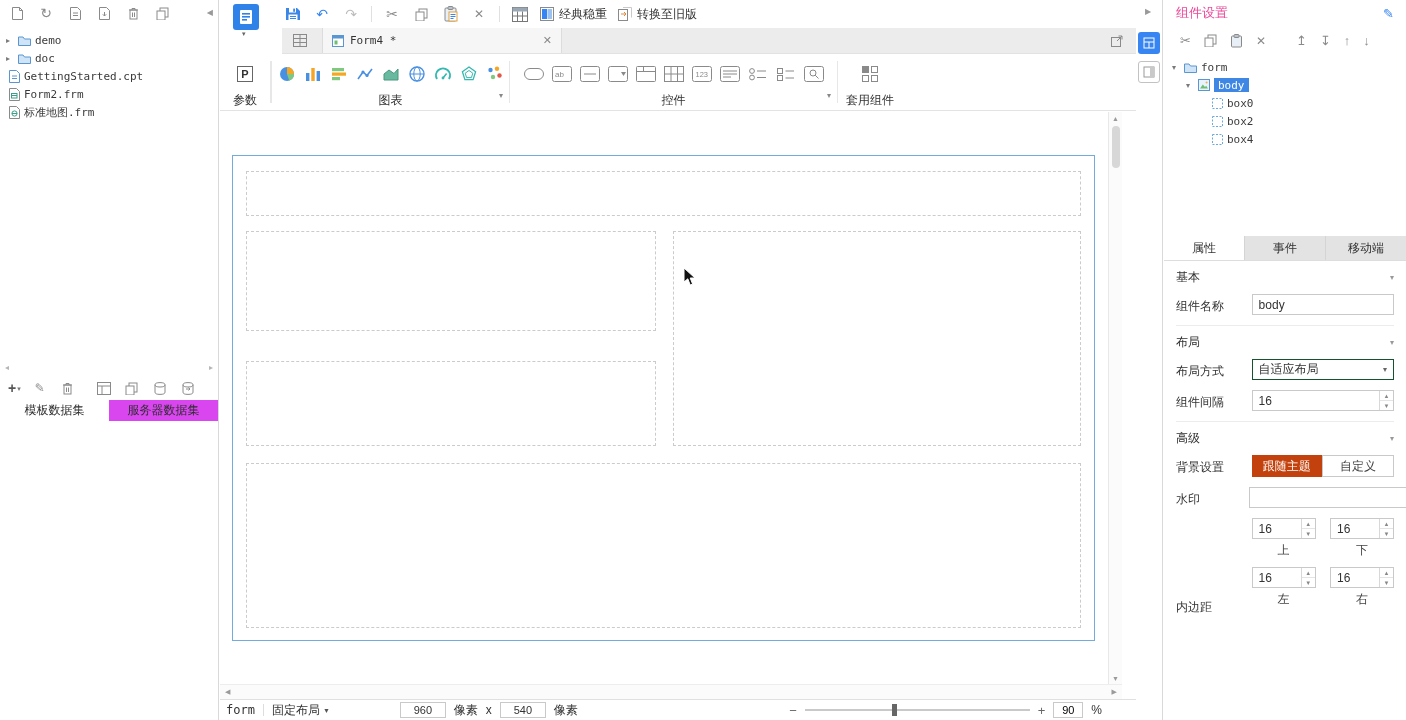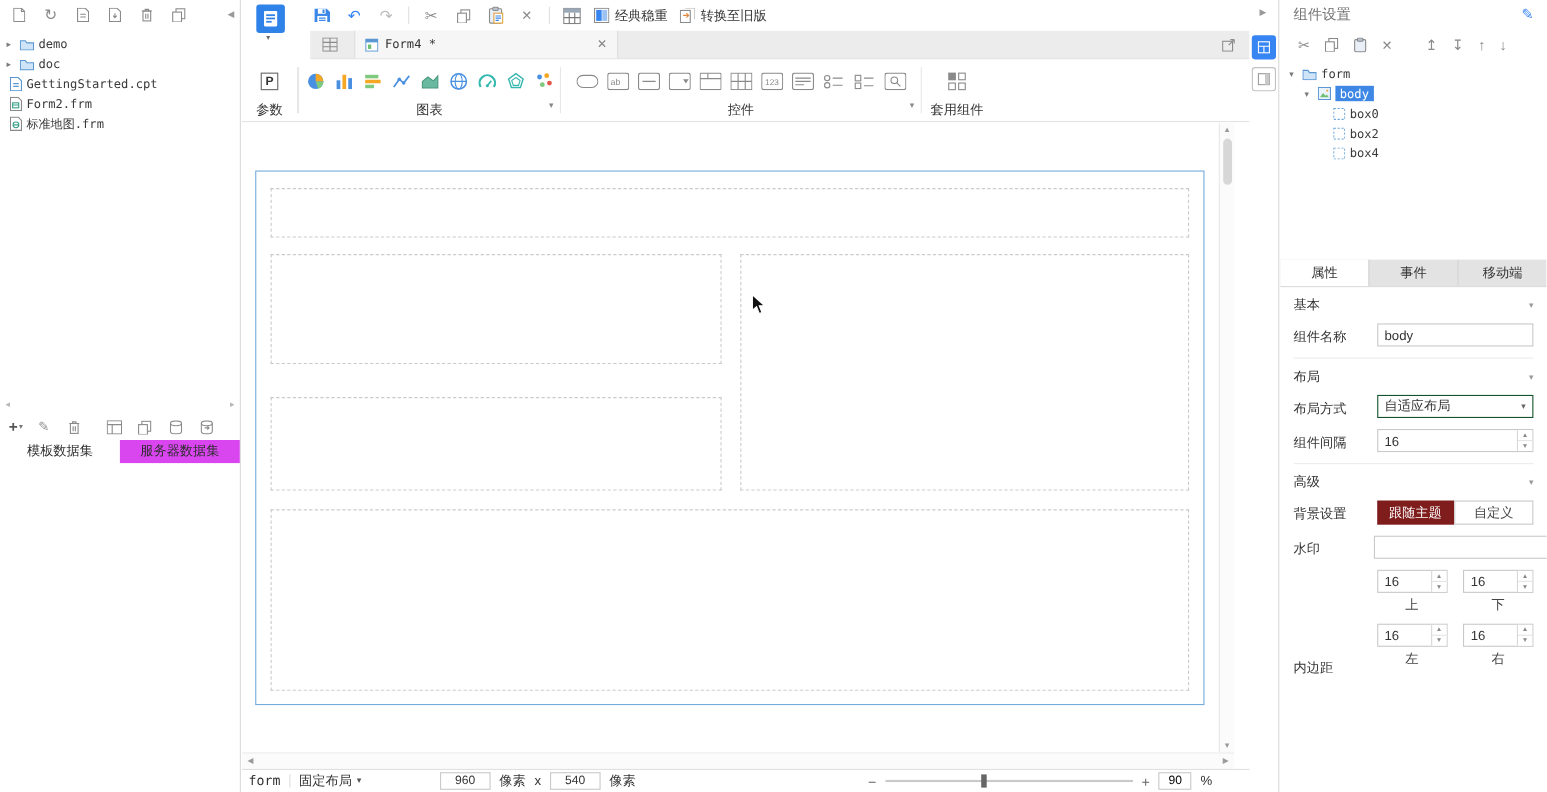--- a/index.html
+++ b/index.html
@@ -78,21 +78,21 @@
 
   
   .strip{position:absolute;left:1136px;top:0;width:27px;height:720px;border-right:1px solid #d9d9d9;background:#fff}
   .strip-expand{position:absolute;top:7px;left:9px;font-size:8px;color:#999}
   .strip-btn1{position:absolute;top:32px;left:2px;width:22px;height:22px;background:#3685f2;border-radius:3px;display:flex;align-items:center;justify-content:center}
   .strip-btn2{position:absolute;top:61px;left:2px;width:22px;height:22px;border:1px solid #c2c2c2;border-radius:3px;background:#fff;display:flex;align-items:center;justify-content:center}
 
   
   .right-panel{position:absolute;left:1164px;top:0;width:242px;height:720px;background:#fff}
   .rp-header{height:26px;display:flex;align-items:center;padding:0 12px}
-  .rp-title{font-size:13px;color:#737373}
+  .rp-title{font-size:13px;color:#ec4899}
   .rp-edit{margin-left:auto;color:#3685f2;font-size:13px}
   .rp-toolbar{height:29px;display:flex;align-items:center;gap:13px;padding:0 16px;color:#8a8a8a}
   .rp-gap{width:4px}
   .rp-tree{height:181px;padding-top:3px}
   .rp-row{height:18px;display:flex;align-items:center;gap:4px}
   .rp-row .exp{font-size:8px;color:#7a7a7a;width:8px}
   .rp-row .lbl{font-family:"DejaVu Sans Mono",monospace;font-size:11px;color:#3a3a3a}
   .row-form{padding-left:8px}
   .row-body{padding-left:22px}
   .row-box{padding-left:48px}
@@ -112,21 +112,21 @@
   .tinput{width:100%;height:21px;border:1px solid #c9c9c9;padding:0 6px;font-size:12px;color:#333;background:#fff;font-family:"Liberation Sans",sans-serif}
   .spinner{position:relative}
   .spinner .tinput{padding-right:17px}
   .spin-btns{position:absolute;right:1px;top:1px;width:14px;height:19px;border-left:1px solid #d8d8d8;display:flex;flex-direction:column;background:#fff}
   .spin-btns span{flex:1;display:flex;align-items:center;justify-content:center;font-size:6px;color:#888}
   .spin-btns span+span{border-top:1px solid #e4e4e4}
   .select{height:21px;border:1px solid #14532d;display:flex;align-items:center;justify-content:space-between;padding:0 6px;background:#fff}
   .select .caret{font-size:8px;color:#666}
   .toggle{display:flex;height:22px}
   .toggle .half{flex:1;display:flex;align-items:center;justify-content:center;font-size:12px}
-  .toggle .t-on{background:#7f1d1d;color:#fff}
+  .toggle .t-on{background:#c2410c;color:#fff}
   .toggle .t-off{border:1px solid #c9c9c9;background:#fff;color:#444}
   .wm-row{display:flex}
   .wm-input{flex:1;height:21px;border:1px solid #c9c9c9;background:#fff}
   .pad-grid{width:145px}
   .pad-row{display:flex;justify-content:space-between}
   .pad-spin{width:64px}
   .pad-lbls{display:flex;justify-content:space-between;margin:3px 0 8px}
   .pad-lbls span{width:64px;text-align:center;color:#444;font-size:12px}
 </style>
 </head>

